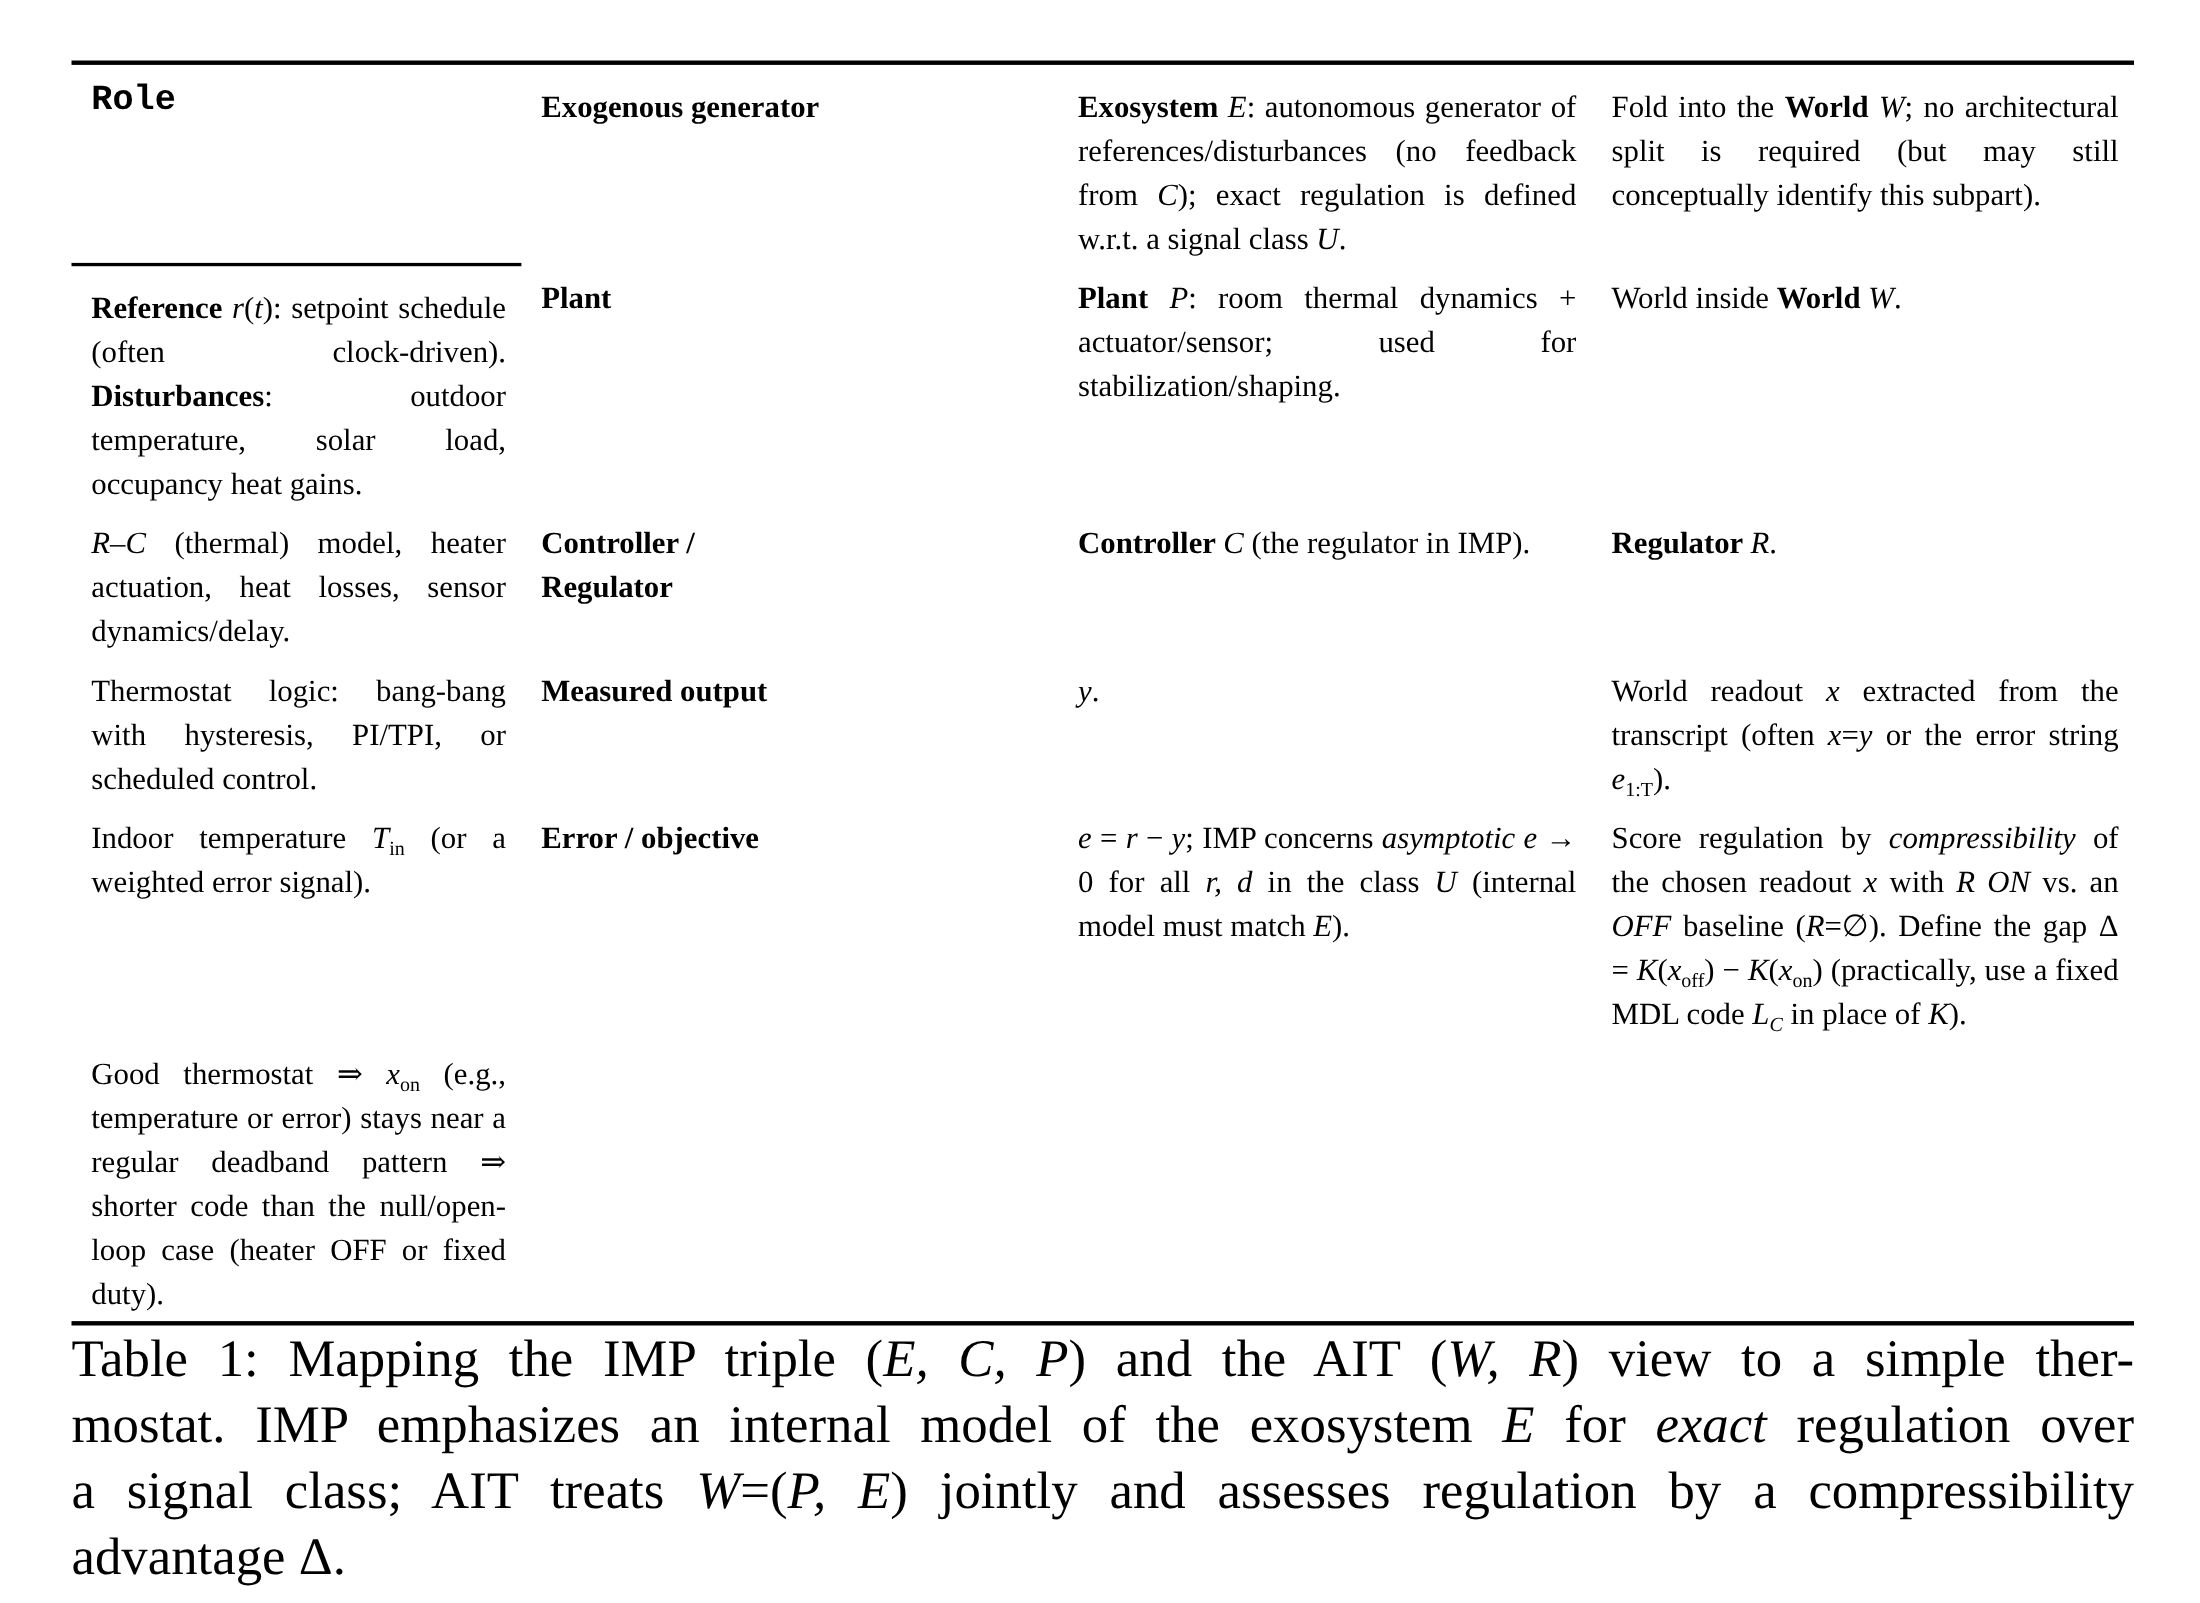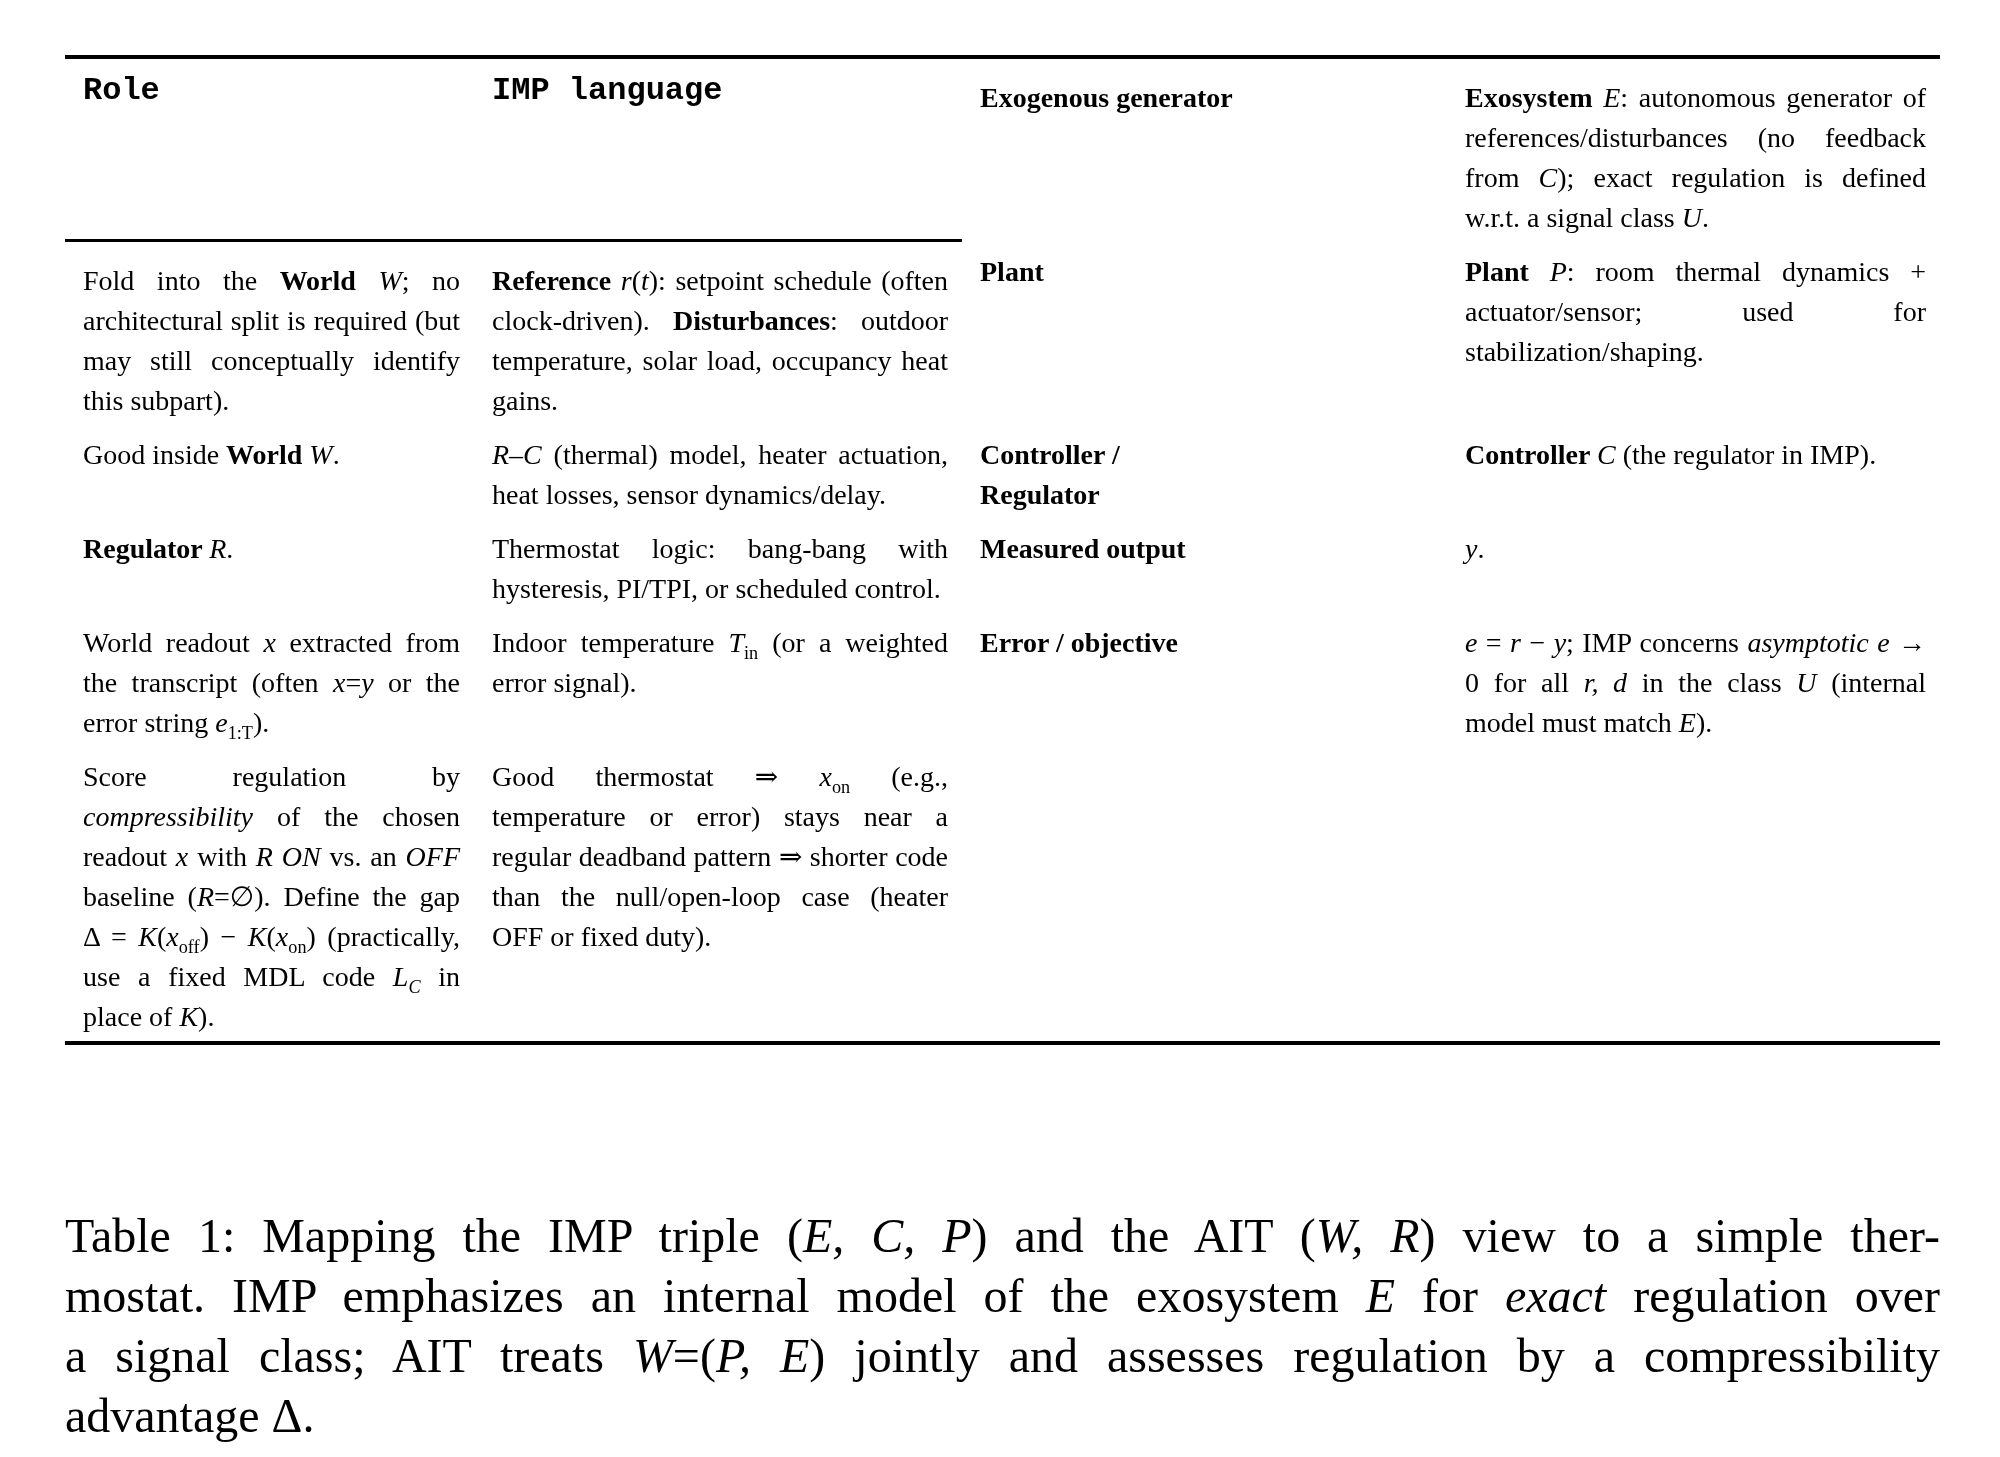--- a/index.html
+++ b/index.html
@@ -41,33 +41,32 @@
 </style>
 </head>
 <body>
 
 <div class="page">
 
   <div class="table-wrap">
     <div class="grid">
 
       <div class="hcell"><span class="seg-b">Role</span></div>
-      <div class="hcell"><span class="seg-b">IMP language</span></div>
 
       <div style="display:contents">
         <div class="cell pt"><span class="seg-b">Exogenous generator</span></div>
         <div class="cell pt"><span class="seg-b">Exosystem </span><span class="seg-i">E</span><span class="seg-n">: autonomous generator of references/disturbances (no feedback from </span><span class="seg-i">C</span><span class="seg-n">); exact regulation is defined w.r.t. a signal class </span><span class="seg-cal">U</span><span class="seg-n">.</span></div>
         <div class="cell pt"><span class="seg-n">Fold into the </span><span class="seg-b">World </span><span class="seg-i">W</span><span class="seg-n">; no architectural split is required (but may still conceptually identify this subpart).</span></div>
         <div class="cell pt"><span class="seg-b">Reference </span><span class="seg-i">r</span><span class="seg-n">(</span><span class="seg-i">t</span><span class="seg-n">): setpoint schedule (often clock-driven). </span><span class="seg-b">Disturbances</span><span class="seg-n">: outdoor temperature, solar load, occupancy heat gains.</span></div>
       </div>
 
       <div style="display:contents">
         <div class="cell"><span class="seg-b">Plant</span></div>
         <div class="cell"><span class="seg-b">Plant </span><span class="seg-i">P</span><span class="seg-n">: room thermal dynamics + actuator/sensor; used for stabilization/shaping.</span></div>
-        <div class="cell"><span class="seg-n">Good inside </span><span class="seg-b">World </span><span class="seg-i">W</span><span class="seg-n">.</span></div>
+        <div class="cell"><span class="seg-n">World inside </span><span class="seg-b">World </span><span class="seg-i">W</span><span class="seg-n">.</span></div>
         <div class="cell"><span class="seg-i">R</span><span class="seg-n">–</span><span class="seg-i">C</span><span class="seg-n"> (thermal) model, heater actuation, heat losses, sensor dynamics/delay.</span></div>
       </div>
 
       <div style="display:contents">
         <div class="cell"><span class="seg-b">Controller /
 Regulator</span></div>
         <div class="cell"><span class="seg-b">Controller </span><span class="seg-i">C</span><span class="seg-n"> (the regulator in IMP).</span></div>
         <div class="cell"><span class="seg-b">Regulator </span><span class="seg-i">R</span><span class="seg-n">.</span></div>
         <div class="cell"><span class="seg-n">Thermostat logic: bang-bang with hysteresis, PI/TPI, or scheduled control.</span></div>
       </div>

